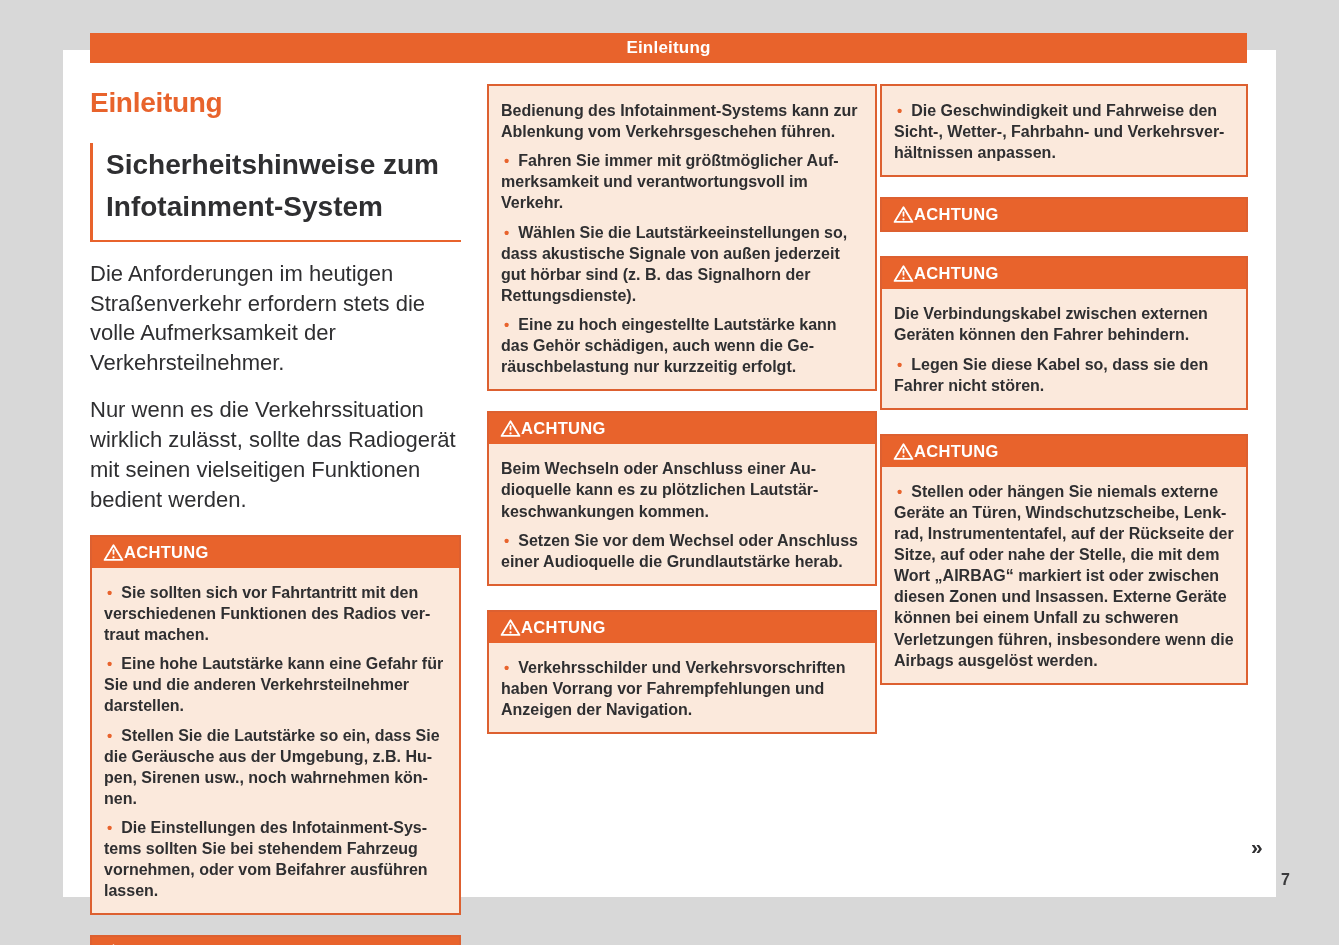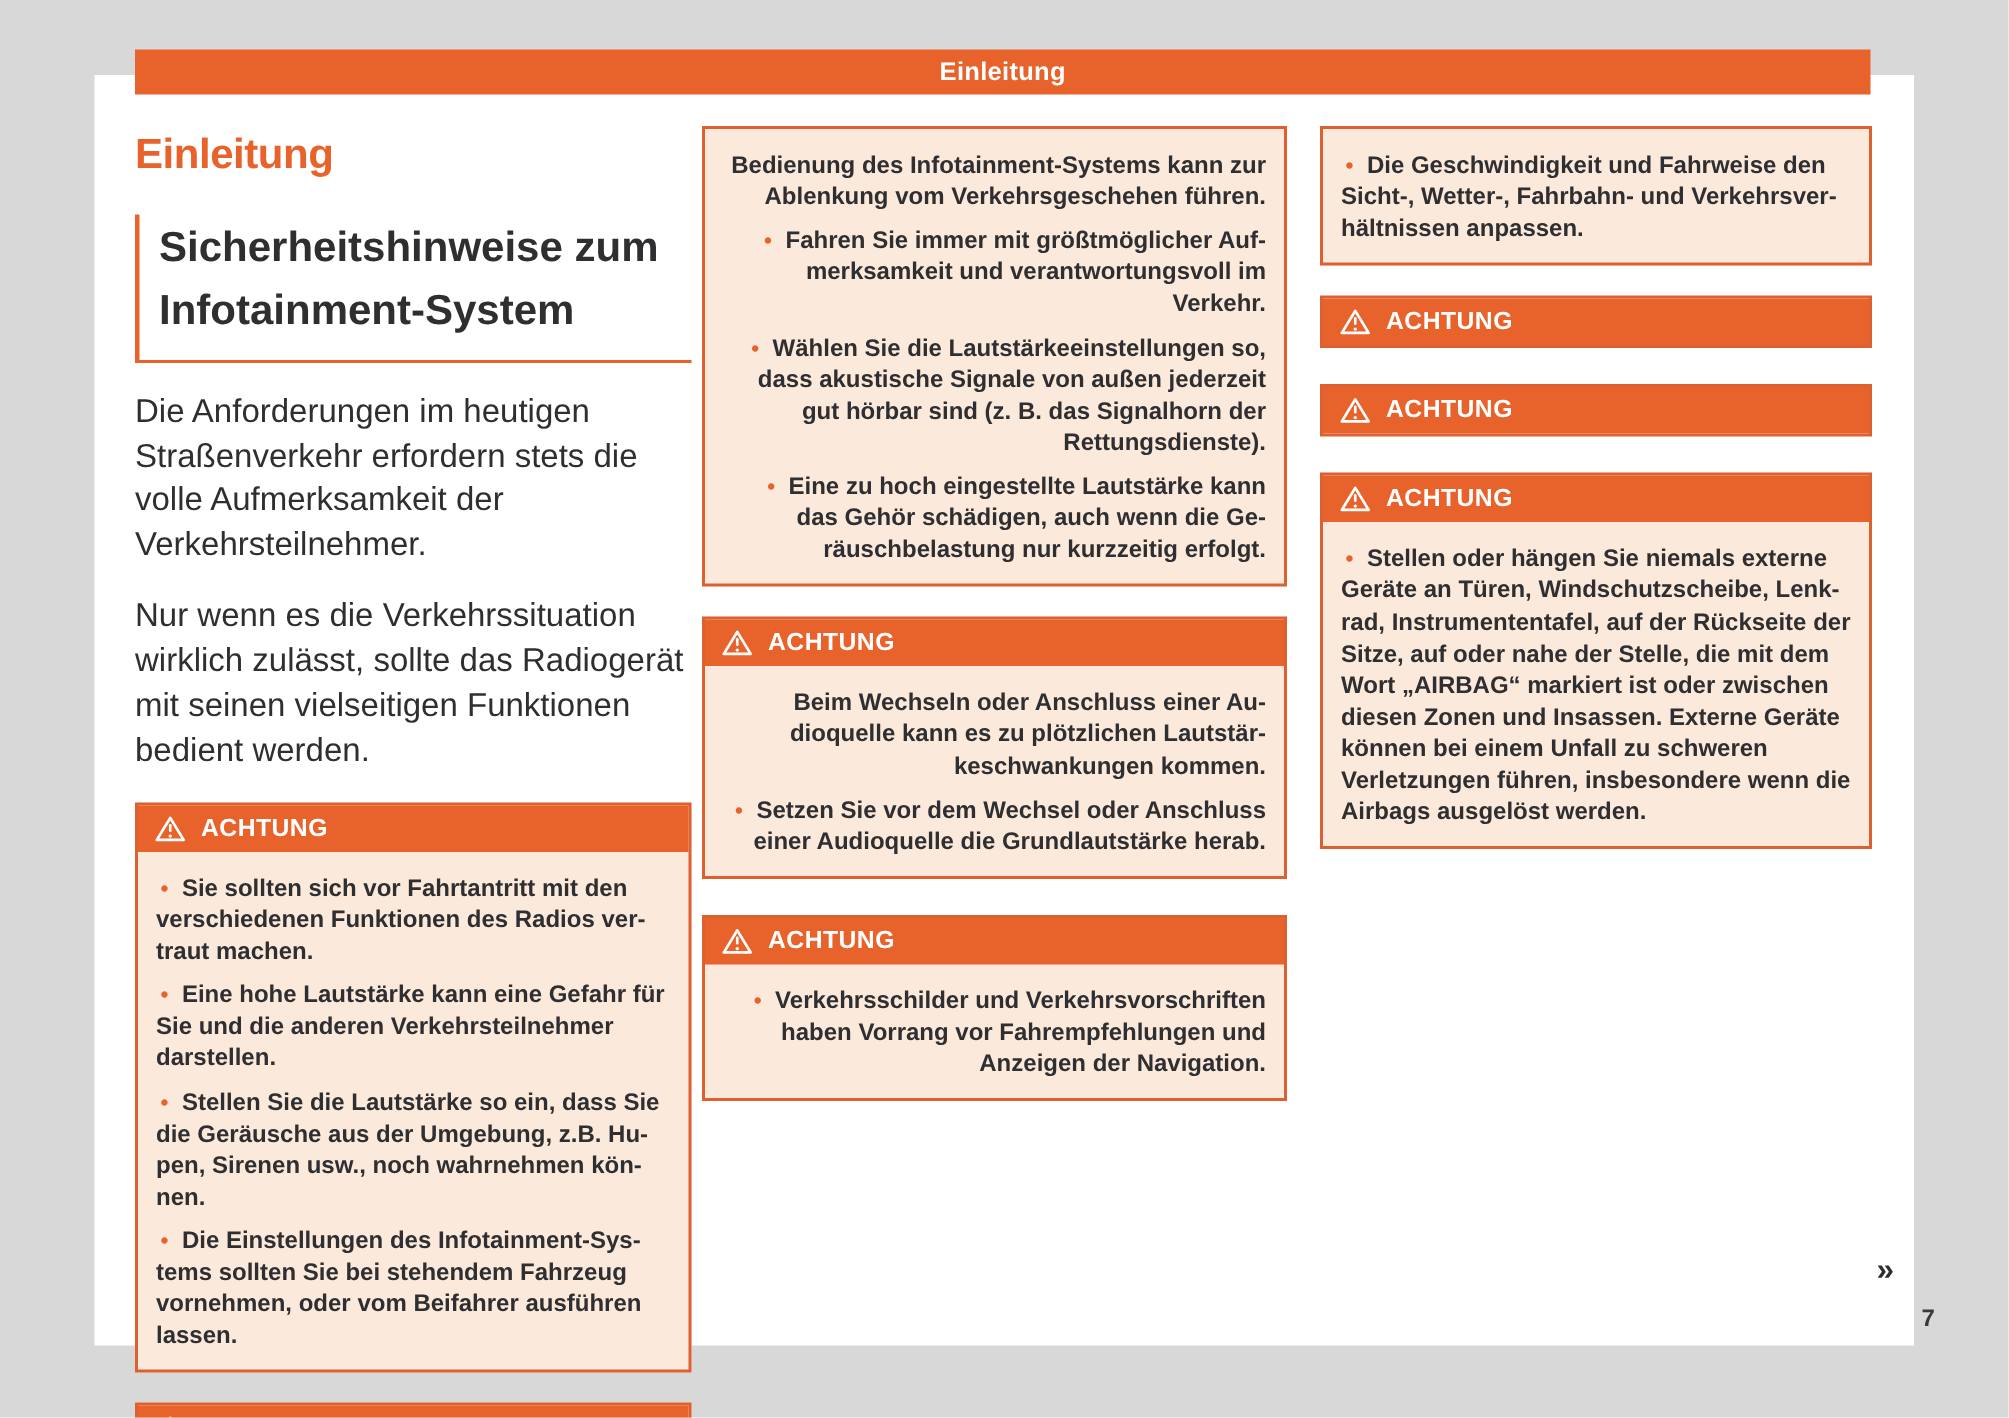--- a/index.html
+++ b/index.html
@@ -25,21 +25,21 @@
   .header-bar{
     position:absolute;left:90px;top:33px;width:1157px;height:30px;
     background:var(--accent,#E8632C);
     display:flex;align-items:center;justify-content:center;
   }
   .header-bar span{
     color:#fff;font-weight:bold;font-size:17px;letter-spacing:.2px;
   }
   .col{position:absolute;top:84px;}
   .col1{left:90px;width:371px;}
-  .col2{left:468px;width:390px;text-align:right;}
+  .col2{left:487px;width:390px;}
   .col3{left:880px;width:368px;}
 
   .chapter-title{
     margin:2px 0 0 0;font-size:28px;line-height:1.2;font-weight:bold;
     color:var(--accent,#E8632C);letter-spacing:-0.3px;
   }
   .section-heading{
     margin-top:23px;
     border-left:3px solid var(--accent,#E8632C);
     border-bottom:2px solid var(--accent,#E8632C);
@@ -51,21 +51,21 @@
   }
 
   .warnbox{
     margin-top:20px;
     border:2px solid var(--border-orange,#DD6030);
     background:var(--box-bg,#FBE9DC);
   }
   .warnbox.first{margin-top:0;}
   .warnhead{
     background:var(--accent,#E8632C);
-    height:31px;display:flex;align-items:center;gap:10px;padding:0 11px;
+    height:31px;display:flex;align-items:center;padding:0 11px;
   }
   .warnhead .wlabel{
     color:#fff;font-weight:bold;font-size:16.5px;letter-spacing:.3px;
   }
   .warnbody{padding:6px 12px 12px 12px;}
   .warn-p{margin:8px 0 0 0;font-size:16px;line-height:1.32;font-weight:700;}
   .bullet{margin:8px 0 0 0;font-size:16px;line-height:1.32;font-weight:700;}
   .bullet .dot::before{
     content:"\2022";color:var(--accent,#E8632C);
     margin:0 9px 0 3px;font-size:15px;
@@ -187,20 +187,24 @@
 
   <div class="warnbox" style="margin-top:24px;">
     <div class="warnhead">
       <svg class="tri" viewBox="0 0 24 21" width="21" height="19">
           <path d="M12 2.2 L22.2 19 H1.8 Z" fill="none" stroke="#fff" stroke-width="2.1" stroke-linejoin="round"></path>
           <rect x="11" y="6.8" width="2" height="6.2" rx="1" fill="#fff"></rect>
           <circle cx="12" cy="16.1" r="1.3" fill="#fff"></circle>
         </svg>
       <span class="wlabel">ACHTUNG</span>
     </div>
+    <div class="warnbody">
+      <p class="warn-p">Die Verbindungskabel zwischen externen Geräten können den Fahrer behindern.</p>
+      <div class="bullet"><span class="dot"></span><span>Legen Sie diese Kabel so, dass sie den Fahrer nicht stören.</span></div>
+    </div>
   </div>
 
   <div class="warnbox" style="margin-top:24px;">
     <div class="warnhead">
       <svg class="tri" viewBox="0 0 24 21" width="21" height="19">
           <path d="M12 2.2 L22.2 19 H1.8 Z" fill="none" stroke="#fff" stroke-width="2.1" stroke-linejoin="round"></path>
           <rect x="11" y="6.8" width="2" height="6.2" rx="1" fill="#fff"></rect>
           <circle cx="12" cy="16.1" r="1.3" fill="#fff"></circle>
         </svg>
       <span class="wlabel">ACHTUNG</span>

